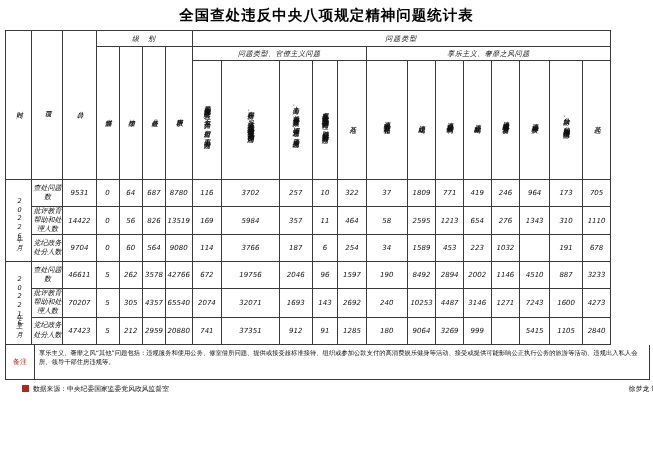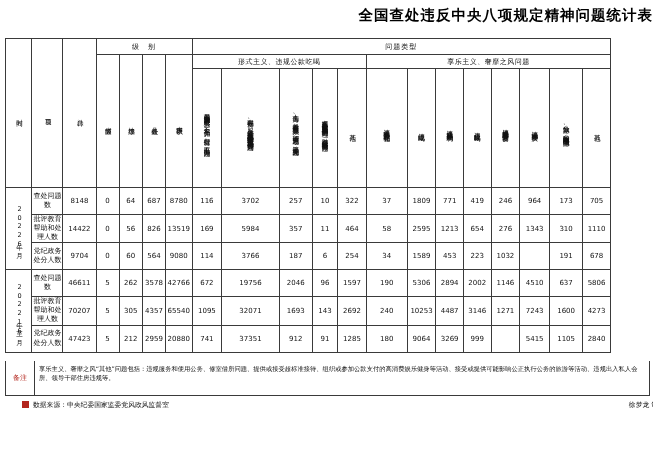--- a/index.html
+++ b/index.html
@@ -5,32 +5,33 @@
   html,body{margin:0;padding:0;}
   body{
     width:653px;height:458px;
     background:#ffffff;
     font-family:"DejaVu Sans","Liberation Sans",sans-serif;
     color:#1a1a1a;
     overflow:hidden;
   }
   .page{position:relative;width:653px;height:458px;box-sizing:border-box;}
   .title{
-    text-align:right;
+    text-align:center;
     font-weight:bold;
     font-size:14.5px;
     letter-spacing:1px;
     padding:6px 0 5px 0;
     color:#000;
   }
   table.main{
     border-collapse:collapse;
     width:606px;
-    margin:8px 5px;
+    margin:0 5px;
     table-layout:fixed;
+    font-style:italic;
   }
   table.main th, table.main td{
     border:1px solid #3a3a3a;
     font-size:7px;
     text-align:center;
     vertical-align:middle;
     padding:0;
     color:#111;
   }
   th{font-weight:normal;background:#fff;}
@@ -141,21 +142,21 @@
       <th rowspan="3"><span class="vert">总计</span></th>
       <th colspan="4" class="hdr-top">级　别</th>
       <th colspan="13" class="hdr-top">问题类型</th>
     </tr>
 
     <tr>
       <th rowspan="2" class="hdr-tall"><span class="vert">省部级</span></th>
       <th rowspan="2"><span class="vert">地厅级</span></th>
       <th rowspan="2"><span class="vert">县处级</span></th>
       <th rowspan="2"><span class="vert">乡科级以下</span></th>
-      <th colspan="5" class="hdr-mid">形式主义、违规公款吃喝</th>
+      <th colspan="5" class="hdr-mid">问题类型、官僚主义问题</th>
       <th colspan="8" class="hdr-mid">享乐主义、奢靡之风问题</th>
     </tr>
 
     <tr>
       <th class="hdr-tall"><span class="vert2">贯彻党中央决策部署只表态不落实、不担当不作为、敷衍应付、出工不出力等问题</span></th>
       <th><span class="vert2">在履行职责、服务经济社会发展和生态环境保护方面不担当不作为乱作为假作为等问题</span></th>
       <th><span class="vert2">文山会海、督查检查考核过多过频、调查研究走过场、搞形式主义等问题</span></th>
       <th><span class="vert2">在联系服务群众中落实惠民政策和工作措施不到位、对群众合理诉求消极应付等问题</span></th>
       <th><span class="vert">其他</span></th>
       <th><span class="vert2">违规收送名贵特产和礼品礼金</span></th>
@@ -164,21 +165,21 @@
       <th><span class="vert2">违规公款吃喝</span></th>
       <th><span class="vert2">违规接受管理和服务对象宴请</span></th>
       <th><span class="vert2">违规操办婚丧喜庆</span></th>
       <th><span class="vert2">公款旅游、公款国内旅游和出国境旅游</span></th>
       <th><span class="vert">其他</span></th>
     </tr>
 
     <tr>
       <td rowspan="3" class="period"><span class="vert">2022年6月</span></td>
       <td class="rowlabel"><span>查处问题数</span></td>
-      <td class="num">8148</td>
+      <td class="num">9531</td>
       <td class="num">0</td>
       <td class="num">64</td>
       <td class="num">687</td>
       <td class="num">8780</td>
       <td class="num">116</td>
       <td class="num">3702</td>
       <td class="num">257</td>
       <td class="num">10</td>
       <td class="num">322</td>
       <td class="num">37</td>
@@ -240,36 +241,36 @@
       <td class="num">5</td>
       <td class="num">262</td>
       <td class="num">3578</td>
       <td class="num">42766</td>
       <td class="num">672</td>
       <td class="num">19756</td>
       <td class="num">2046</td>
       <td class="num">96</td>
       <td class="num">1597</td>
       <td class="num">190</td>
-      <td class="num">5306</td>
+      <td class="num">8492</td>
       <td class="num">2894</td>
       <td class="num">2002</td>
       <td class="num">1146</td>
       <td class="num">4510</td>
-      <td class="num">637</td>
-      <td class="num">5806</td>
+      <td class="num">887</td>
+      <td class="num">3233</td>
     </tr>
     <tr>
       <td class="rowlabel"><span>批评教育帮助和处理人数</span></td>
       <td class="num">70207</td>
       <td class="num">5</td>
       <td class="num">305</td>
       <td class="num">4357</td>
       <td class="num">65540</td>
-      <td class="num">1095</td>
+      <td class="num">2074</td>
       <td class="num">32071</td>
       <td class="num">1693</td>
       <td class="num">143</td>
       <td class="num">2692</td>
       <td class="num">240</td>
       <td class="num">10253</td>
       <td class="num">4487</td>
       <td class="num">3146</td>
       <td class="num">1271</td>
       <td class="num">7243</td>

